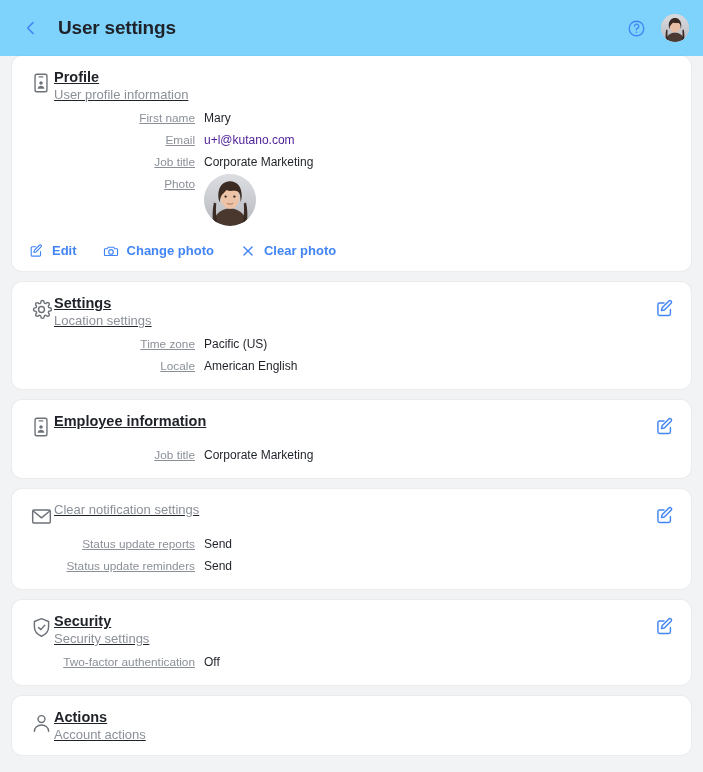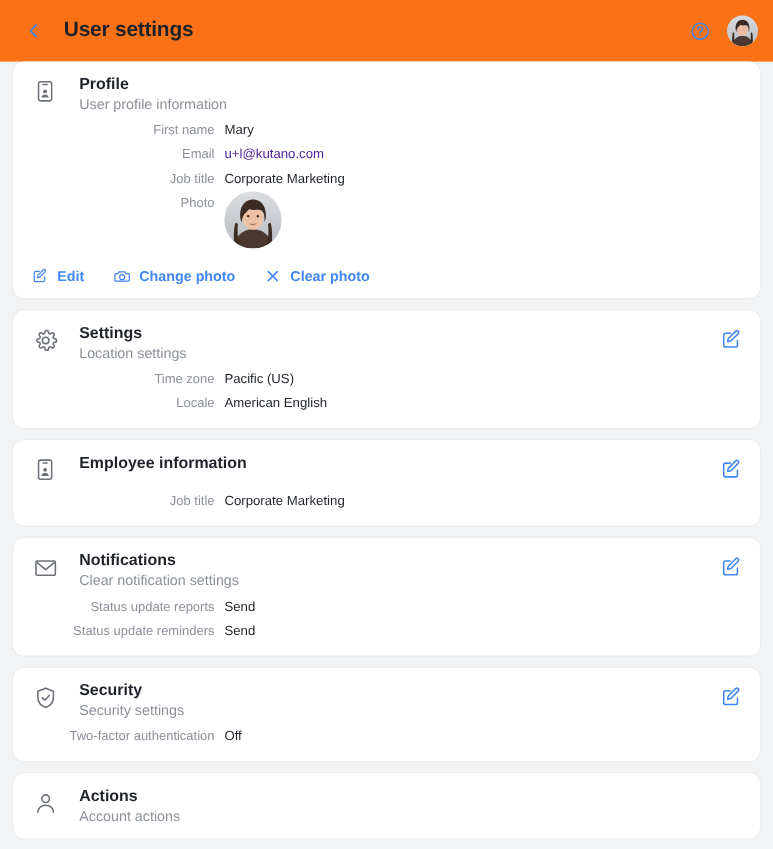--- a/index.html
+++ b/index.html
@@ -10,21 +10,21 @@
     color: #1f2329;
     overflow: hidden;
   }
 
   
   .header {
     height: 56px;
     display: flex;
     align-items: center;
     padding: 0 14px 0 18px;
-    background: #f97316;
+    background: #7dd3fc;
   }
   .back-btn {
     width: 26px; height: 26px;
     display: flex; align-items: center; justify-content: center;
     cursor: pointer;
     flex: 0 0 auto;
   }
   .page-title {
     font-size: 19px;
     font-weight: bold;
@@ -64,21 +64,21 @@
   .card-head {
     display: flex;
     align-items: flex-start;
   }
   .card-icon {
     width: 26px; height: 26px;
     flex: 0 0 auto;
     display: flex; align-items: center; justify-content: center;
     margin-top: 2px;
   }
-  .card-titles { margin-left: 18px; }
+  .card-titles { margin-left: 0; text-decoration: underline; }
   .card-title {
     font-size: 14.5px;
     font-weight: bold;
     color: #1f2329;
     line-height: 18px;
   }
   .card-sub {
     font-size: 13px;
     color: #8b9098;
     line-height: 16px;
@@ -101,20 +101,21 @@
   }
   .field-photo { align-items: flex-start; }
   .field-label {
     width: 176px;
     flex: 0 0 176px;
     text-align: right;
     padding-right: 9px;
     font-size: 11.8px;
     color: #8b9098;
     white-space: nowrap;
+    text-decoration: underline;
   }
   .field-value {
     font-size: 12px;
     color: #1f2329;
   }
   .field-value.link { color: #4c1d95; cursor: pointer; }
   .avatar-lg {
     width: 52px; height: 52px;
     border-radius: 50%;
     overflow: hidden;
@@ -341,21 +342,20 @@
       </svg>
     </div>
     <div class="card-head">
       <div class="card-icon">
         <svg width="23" height="23" viewBox="0 0 24 24" fill="none" stroke="#6c7178" stroke-width="1.5" stroke-linejoin="round">
           <rect x="2.8" y="5.2" width="18.4" height="13.6" rx="1.2"></rect>
           <polyline points="3.4,6.2 12,13.4 20.6,6.2"></polyline>
         </svg>
       </div>
       <div class="card-titles">
-        <div class="card-title">Notifications</div>
         <div class="card-sub">Clear notification settings</div>
       </div>
     </div>
     <div class="fields">
       <div class="field">
         <div class="field-label">Status update reports</div>
         <div class="field-value">Send</div>
       </div>
       <div class="field">
         <div class="field-label">Status update reminders</div>

